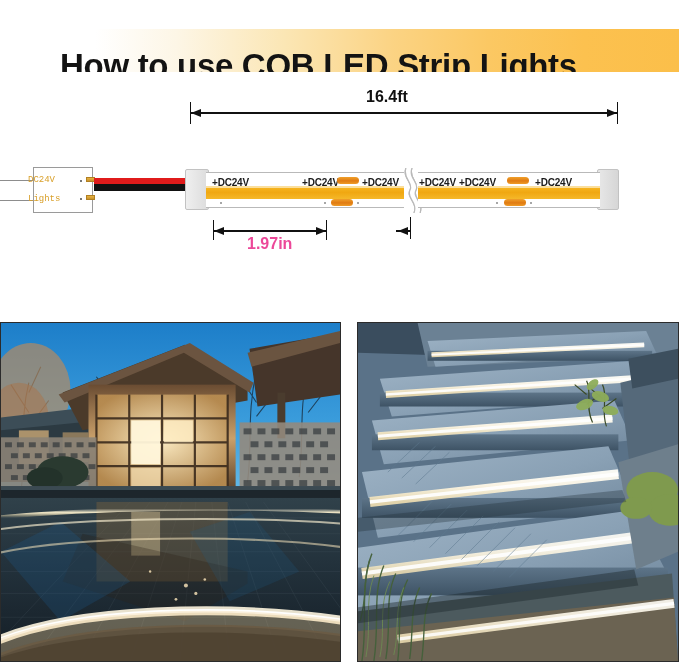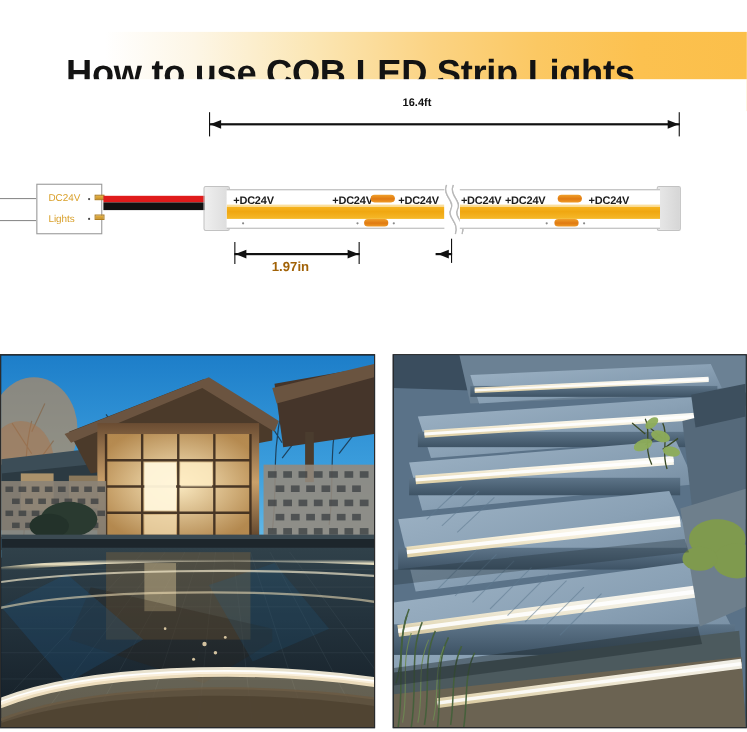--- a/index.html
+++ b/index.html
@@ -63,23 +63,22 @@
     height: 46px;
     border: 1px solid #9a9a9a;
     background: #ffffff;
     box-sizing: border-box;
   }
   .driver-label {
     position: absolute;
     left: 28px;
     font-size: 9px;
     color: #d9a02b;
-    font-family: Liberation Sans, sans-serif;
+    font-family: Liberation Mono, monospace;
     white-space: nowrap;
-    margin-left: 16px;
   }
   #driver-label-1 { top: 103px; }
   #driver-label-2 { top: 122px; }
 
   
   .mains-lead {
     position: absolute;
     left: 0;
     width: 33px;
     height: 1px;
@@ -233,21 +232,21 @@
     left: 190px;
     top: 40px;
     width: 428px;
     height: 2px;
     background: #111111;
   }
   #dim-top-label {
     position: absolute;
     left: 366px;
     top: 16px;
-    font-size: 10px;
+    font-size: 16px;
     font-weight: bold;
     color: #101010;
     font-family: "Liberation Sans", sans-serif;
     white-space: nowrap;
   }
   #dim-top-ext-left {
     position: absolute;
     left: 190px;
     top: 30px;
     width: 1px;
@@ -284,23 +283,23 @@
     left: 213px;
     top: 158px;
     width: 114px;
     height: 2px;
     background: #111111;
   }
   #dim-bottom-label {
     position: absolute;
     left: 247px;
     top: 163px;
-    font-size: 12px;
+    font-size: 16px;
     font-weight: bold;
-    color: #a16207;
+    color: #ec4899;
     font-family: "Liberation Sans", sans-serif;
     white-space: nowrap;
     text-align: right;
   }
   #dim-bottom-ext-left {
     position: absolute;
     left: 213px;
     top: 148px;
     width: 1px;
     height: 20px;

